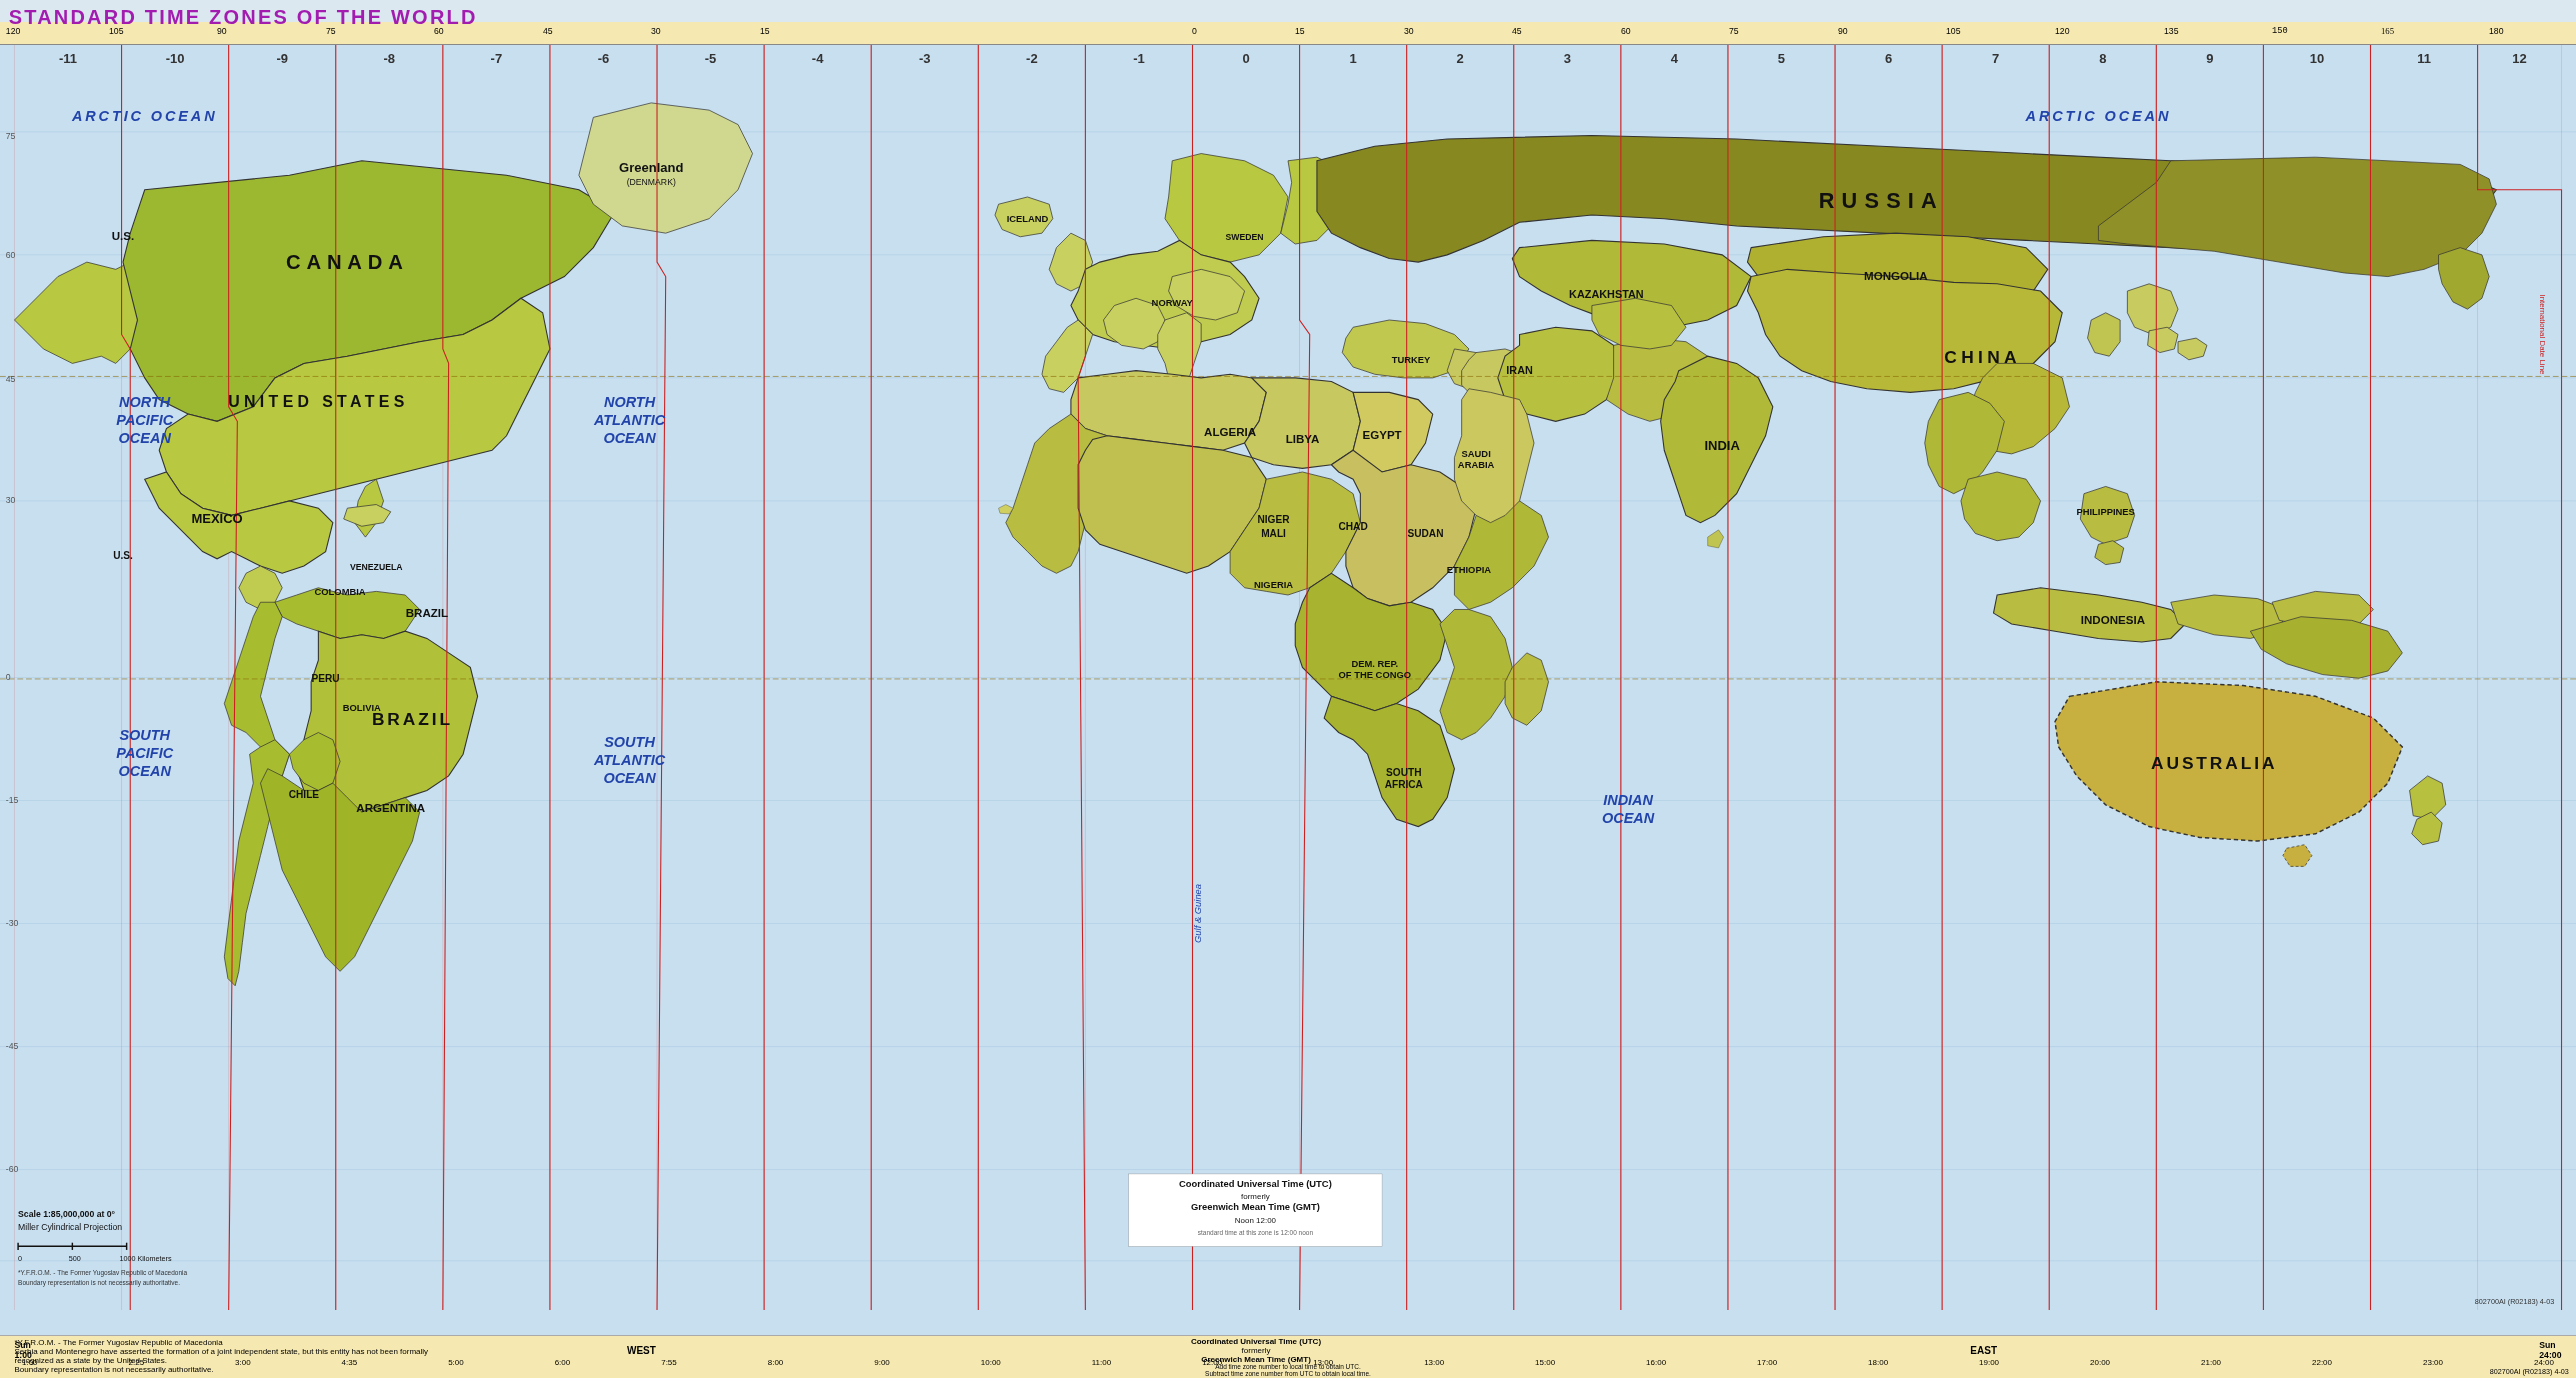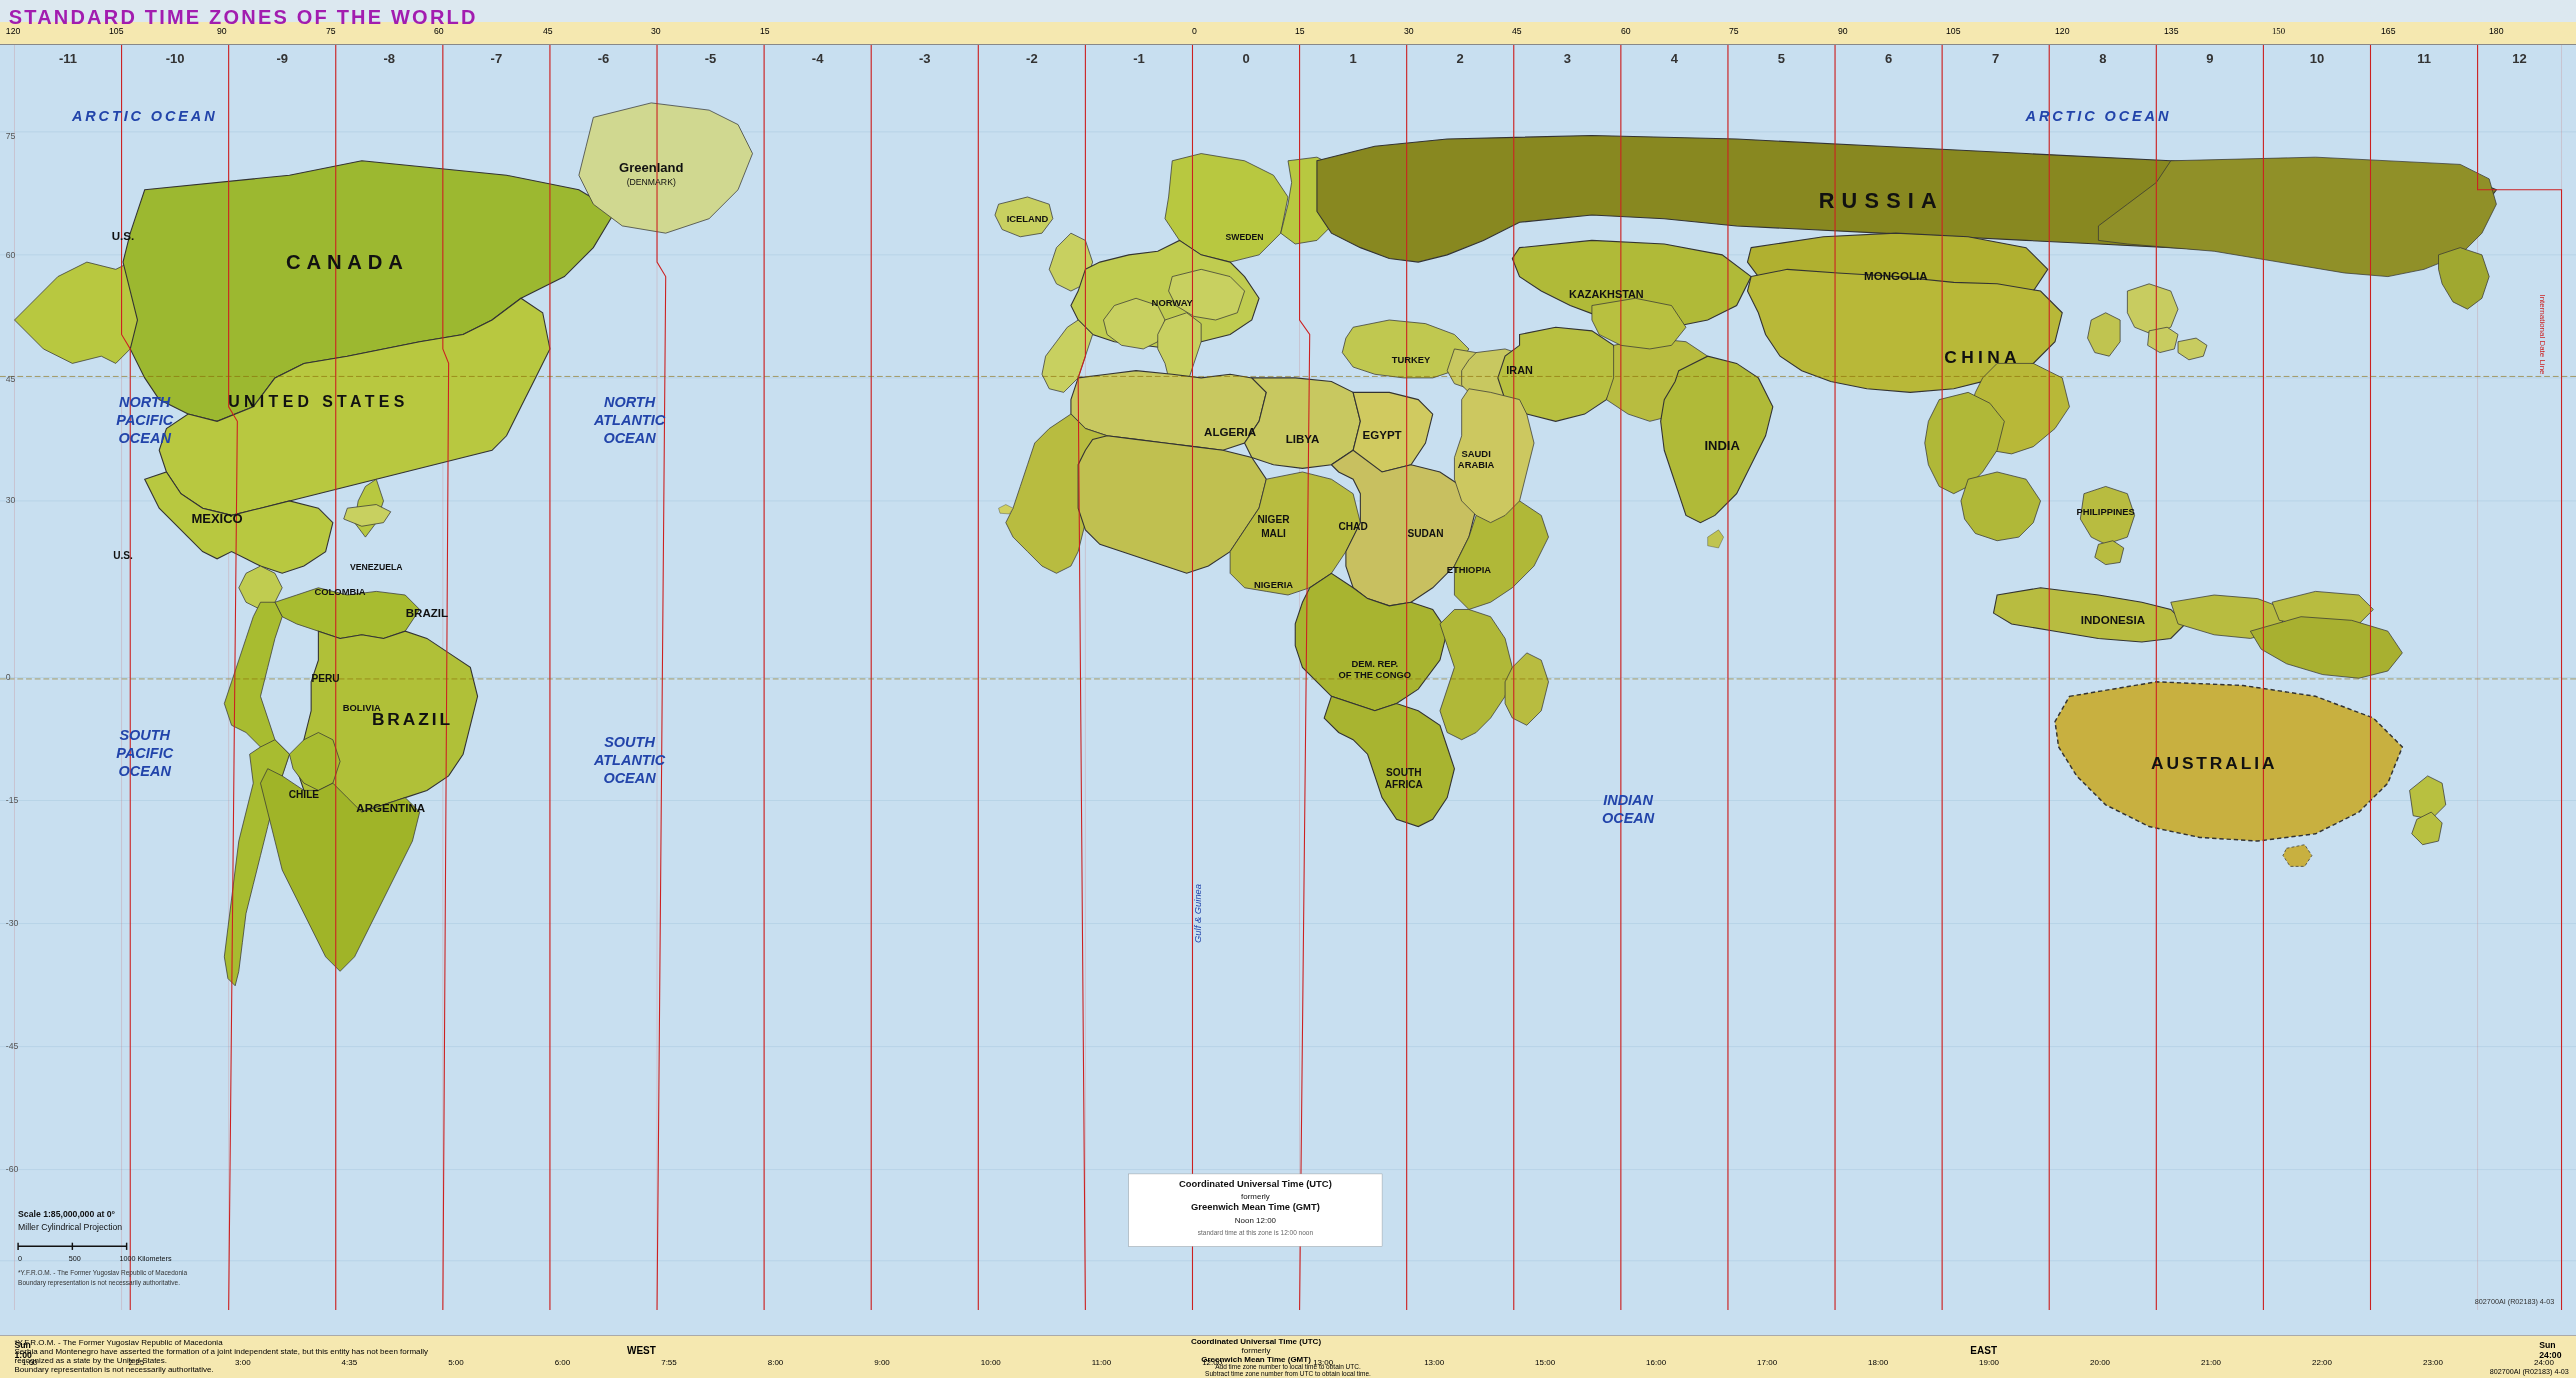--- a/index.html
+++ b/index.html
@@ -427,22 +427,22 @@
       <span style="position:absolute;left:1192px;top:4.3px;font-size:8.7px;font-family:Arial;">0</span>
       <span style="position:absolute;left:1295px;top:4.3px;font-size:8.7px;font-family:Arial;">15</span>
       <span style="position:absolute;left:1404px;top:4.3px;font-size:8.7px;font-family:Arial;">30</span>
       <span style="position:absolute;left:1512px;top:4.3px;font-size:8.7px;font-family:Arial;">45</span>
       <span style="position:absolute;left:1621px;top:4.3px;font-size:8.7px;font-family:Arial;">60</span>
       <span style="position:absolute;left:1729px;top:4.3px;font-size:8.7px;font-family:Arial;">75</span>
       <span style="position:absolute;left:1838px;top:4.3px;font-size:8.7px;font-family:Arial;">90</span>
       <span style="position:absolute;left:1946px;top:4.3px;font-size:8.7px;font-family:Arial;">105</span>
       <span style="position:absolute;left:2055px;top:4.3px;font-size:8.7px;font-family:Arial;">120</span>
       <span style="position:absolute;left:2164px;top:4.3px;font-size:8.7px;font-family:Arial;">135</span>
-      <span style="position:absolute;left:2272px;top:4.3px;font-size:8.7px;font-family:Liberation Serif, serif;">150</span>
-      <span style="position:absolute;left:2381px;top:4.3px;font-size:8.7px;font-family:Liberation Sans, sans-serif;text-align:center;">165</span>
+      <span style="position:absolute;left:2272px;top:4.3px;font-size:8.7px;font-family:Liberation Mono, monospace;">150</span>
+      <span style="position:absolute;left:2381px;top:4.3px;font-size:8.7px;font-family:Liberation Serif, serif;text-align:center;">165</span>
       <span style="position:absolute;left:2489px;top:4.3px;font-size:8.7px;font-family:Arial;">180</span>
     </div>
   </div>
 
   <div id="bottom-bar">
     <div style="position:absolute;left:14.5px;bottom:3.6px;font-size:8px;font-family:Arial;width:434px;">
       <div>*Y.F.R.O.M. - The Former Yugoslav Republic of Macedonia</div>
       <div>Serbia and Montenegro have asserted the formation of a joint independent state, but this entity has not been formally recognized as a state by the United States.</div>
       <div>Boundary representation is not necessarily authoritative.</div>
     </div>

